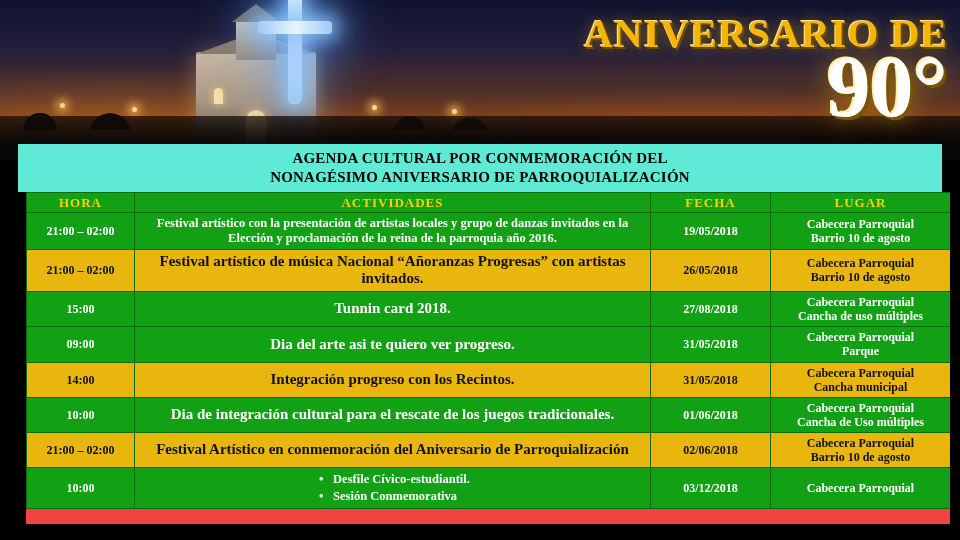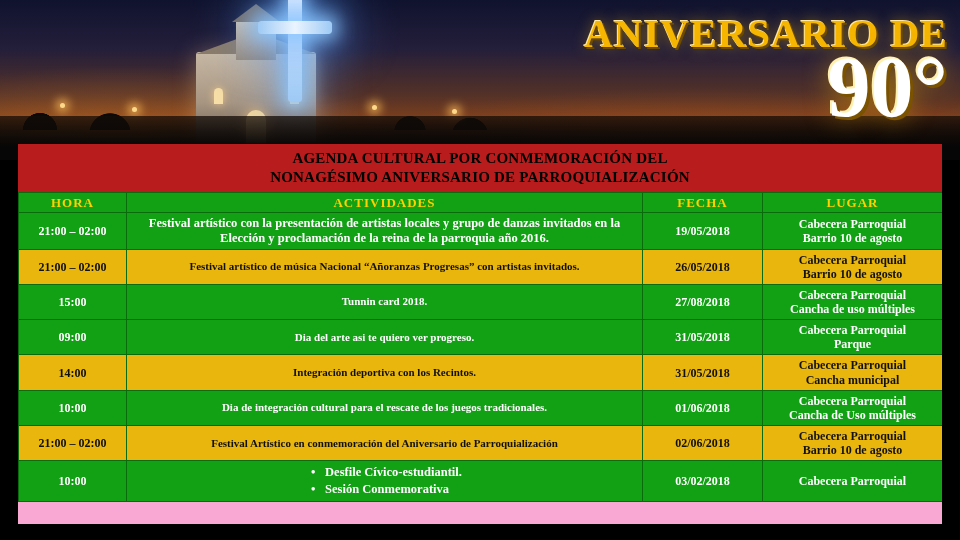--- a/index.html
+++ b/index.html
@@ -141,41 +141,41 @@
       0 0 26px rgba(255,190,0,0.6);
     margin-top: -6px;
     line-height: 0.92;
   }
 
   
   .header-band {
     position: absolute;
     left: 18px; top: 144px;
     width: 924px; height: 48px;
-    background: #b91c1c;
+    background: #5eead4;
     display: flex;
     align-items: center;
     justify-content: center;
   }
   .header-text {
     text-align: center;
     color: #000;
     font-weight: bold;
     font-size: 15px;
     line-height: 1.25;
     letter-spacing: 0.2px;
   }
 
   
   .table-area {
     position: absolute;
-    left: 18px; top: 192px;
+    left: 26px; top: 192px;
     width: 924px;
     height: 332px;
-    background: #f9a8d4;
+    background: #ef4444;
     overflow: hidden;
   }
   table.agenda {
     width: 924px;
     border-collapse: collapse;
     table-layout: fixed;
   }
   table.agenda col.c-hora   { width: 108px; }
   table.agenda col.c-act    { width: 516px; }
   table.agenda col.c-fecha  { width: 120px; }
@@ -201,21 +201,21 @@
   }
   tr.row-green td { background: #12a014; color: #ffffff; }
   tr.row-yellow td { background: #e9b60e; color: #111111; }
 
   td.cell-hora  { font-size: 12px; }
   td.cell-act   { font-size: 14px; }
   td.cell-fecha { font-size: 12px; }
   td.cell-lugar { font-size: 12px; }
 
   td.cell-act.small { font-size: 12.5px; }
-  td.cell-act.big { font-size: 11px; }
+  td.cell-act.big { font-size: 15px; }
 
   .bullet-list {
     margin: 0;
     padding: 0 0 0 0;
     list-style: none;
     text-align: left;
     display: inline-block;
   }
   .bullet-list li { font-size: 12.5px; padding: 1px 0 1px 18px; position: relative; }
   .bullet-list li:before {
@@ -318,21 +318,21 @@
           <td class="cell-act big">Dia del arte asi te quiero ver progreso.</td>
           <td class="cell-fecha">31/05/2018</td>
           <td class="cell-lugar">
             <div>Cabecera Parroquial</div>
             <div>Parque</div>
           </td>
         </tr>
 
         <tr class="row-yellow">
           <td class="cell-hora">14:00</td>
-          <td class="cell-act big">Integración deportiva con los Recintos.</td>
+          <td class="cell-act big">Integración progreso con los Recintos.</td>
           <td class="cell-fecha">31/05/2018</td>
           <td class="cell-lugar">
             <div>Cabecera Parroquial</div>
             <div>Cancha municipal</div>
           </td>
         </tr>
 
         <tr class="row-green">
           <td class="cell-hora">10:00</td>
           <td class="cell-act big">Dia de integración cultural para el rescate de los juegos tradicionales.</td>
@@ -354,21 +354,21 @@
         </tr>
 
         <tr class="row-green">
           <td class="cell-hora">10:00</td>
           <td class="cell-act">
             <ul class="bullet-list">
               <li>Desfile Cívico-estudiantil.</li>
               <li>Sesión Conmemorativa</li>
             </ul>
           </td>
-          <td class="cell-fecha">03/02/2018</td>
+          <td class="cell-fecha">03/12/2018</td>
           <td class="cell-lugar">
             <div>Cabecera Parroquial</div>
           </td>
         </tr>
 
       </tbody>
     </table>
   </div>
 
   <div class="frame-edge"></div>

